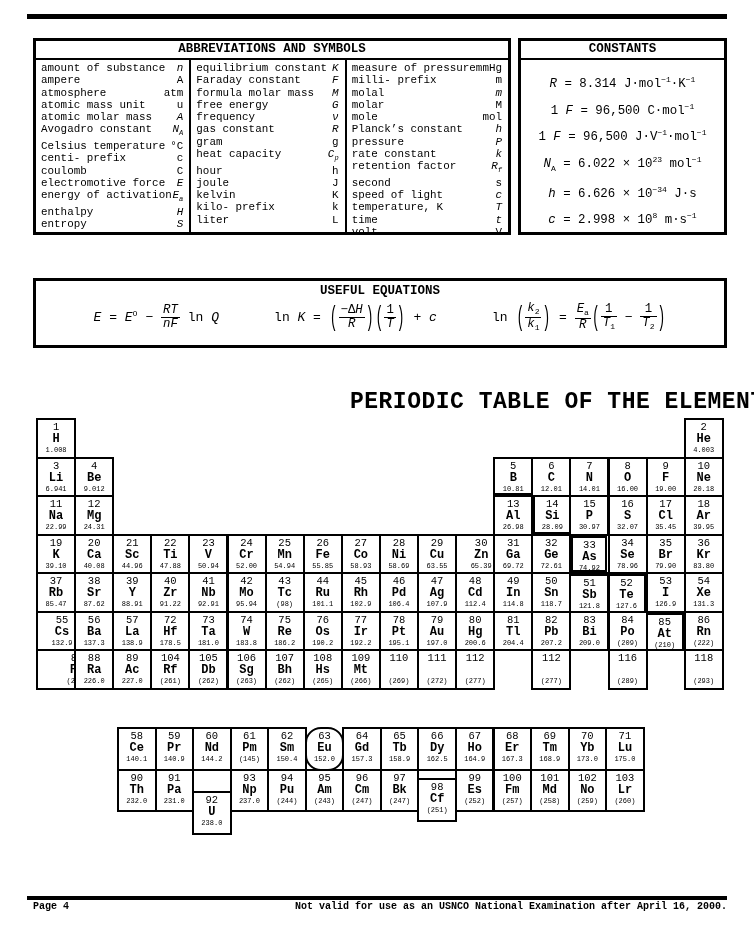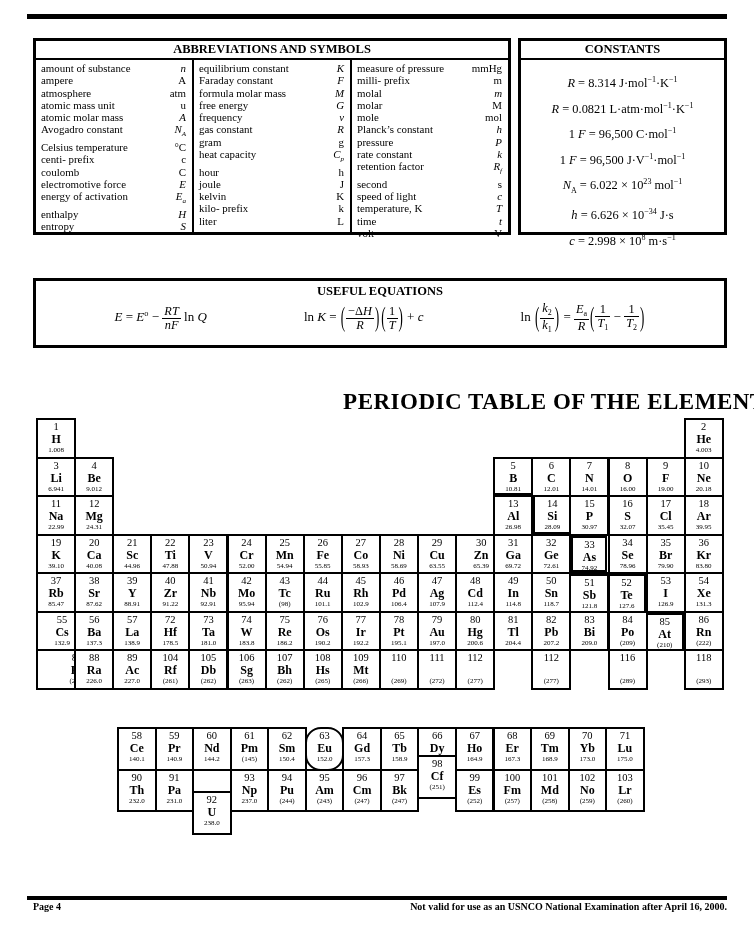--- a/index.html
+++ b/index.html
@@ -1,18 +1,18 @@
 <!DOCTYPE html>
 <html><head>
 <meta charset="utf-8">
 <style>
   html,body{margin:0;padding:0;background:#e8e8e8;}
   .page{
     position:relative;width:754px;height:928px;background:#ffffff;
-    font-family:Liberation Serif, serif;color:#000;
+    font-family:Liberation Mono, monospace;color:#000;
     margin:0 auto;overflow:hidden;
   }
   .rule{position:absolute;background:#000;}
   .top-rule{left:27px;top:14px;width:700px;height:5px;}
   .footer-rule{left:27px;top:896px;width:700px;height:4px;}
 
   
   .panel{position:absolute;border:3px solid #000;box-sizing:border-box;background:#fff;}
   .abbrev-box{left:33px;top:38px;width:478px;height:197px;}
   .constants-box{left:518px;top:38px;width:209px;height:197px;}
@@ -245,21 +245,20 @@
             <span class="abb-sym"><span>V</span></span>
           </div>
         </div>
       </div>
   </div>
 
   <div class="panel constants-box">
     <div class="panel-title">CONSTANTS</div>
     <div class="constants-body" id="constants-body">
         <div class="const-line"><span class="it">R</span><span> = 8.314 J·mol</span><sup>−1</sup><span>·K</span><sup>−1</sup></div>
-        <div class="const-line"><span class="it">R</span><span> = 0.0821 L·atm·mol</span><sup>−1</sup><span>·K</span><sup>−1</sup></div>
         <div class="const-line"><span>1 </span><span class="it">F</span><span> = 96,500 C·mol</span><sup>−1</sup></div>
         <div class="const-line"><span>1 </span><span class="it">F</span><span> = 96,500 J·V</span><sup>−1</sup><span>·mol</span><sup>−1</sup></div>
         <div class="const-line"><span class="it">N</span><sub>A</sub><span> = 6.022 × 10</span><sup>23</sup><span> mol</span><sup>−1</sup></div>
         <div class="const-line"><span class="it">h</span><span> = 6.626 × 10</span><sup>−34</sup><span> J·s</span></div>
         <div class="const-line"><span class="it">c</span><span> = 2.998 × 10</span><sup>8</sup><span> m·s</span><sup>−1</sup></div>
       </div>
   </div>
 
   <div class="panel equations-box">
     <div class="panel-title">USEFUL EQUATIONS</div>
@@ -812,21 +811,21 @@
       <div class="cell" style="left: 342.3px; top: 768.5px; width: 39.55px; height: 43.5px;">
         <div class="num">96</div>
         <div class="sym">Cm</div>
         <div class="mass">(247)</div>
       </div>
       <div class="cell" style="left: 379.85px; top: 768.5px; width: 39.55px; height: 43.5px;">
         <div class="num">97</div>
         <div class="sym">Bk</div>
         <div class="mass">(247)</div>
       </div>
-      <div class="cell" style="left: 417.4px; top: 755px; width: 39.55px; height: 43.5px;">
+      <div class="cell" style="left: 417.4px; top: 778px; width: 39.55px; height: 43.5px;">
         <div class="num">98</div>
         <div class="sym">Cf</div>
         <div class="mass">(251)</div>
       </div>
       <div class="cell" style="left: 454.95px; top: 768.5px; width: 39.55px; height: 43.5px;">
         <div class="num">99</div>
         <div class="sym">Es</div>
         <div class="mass">(252)</div>
       </div>
       <div class="cell" style="left: 492.5px; top: 768.5px; width: 39.55px; height: 43.5px;">

